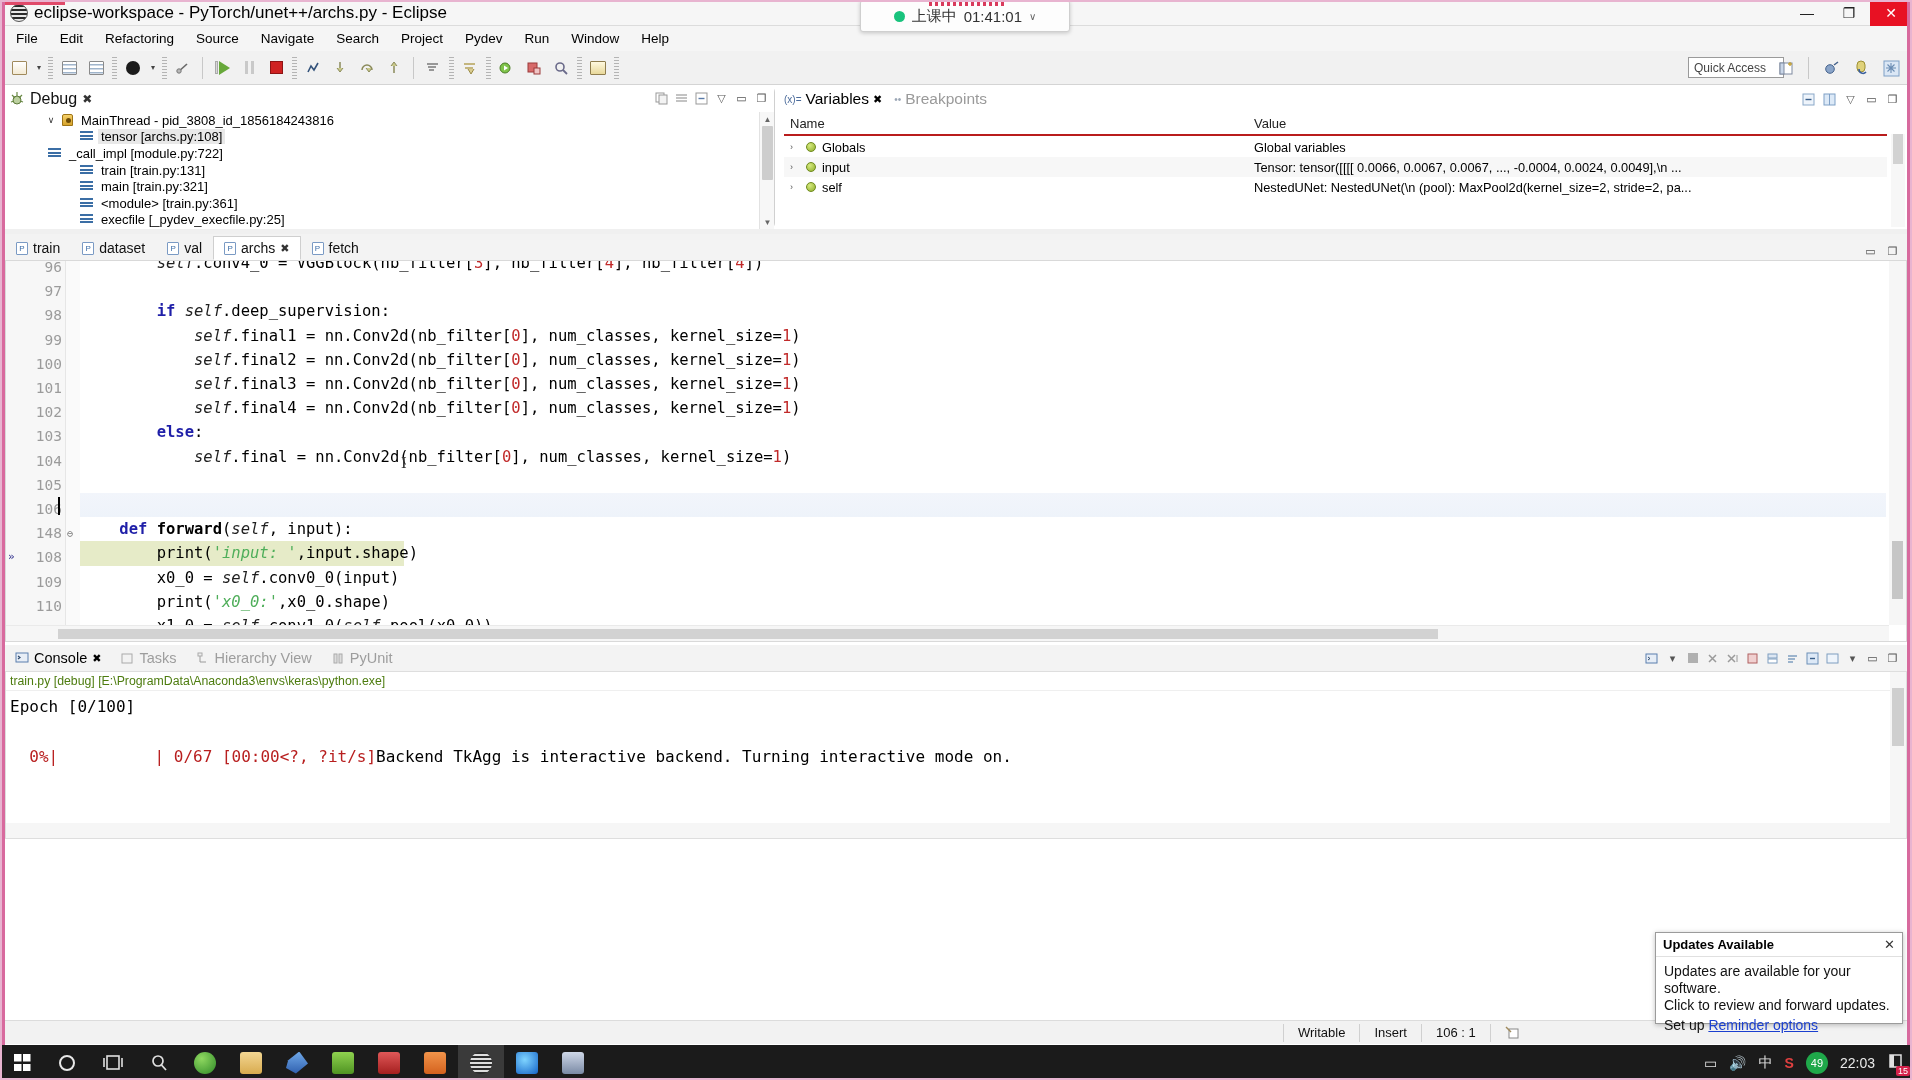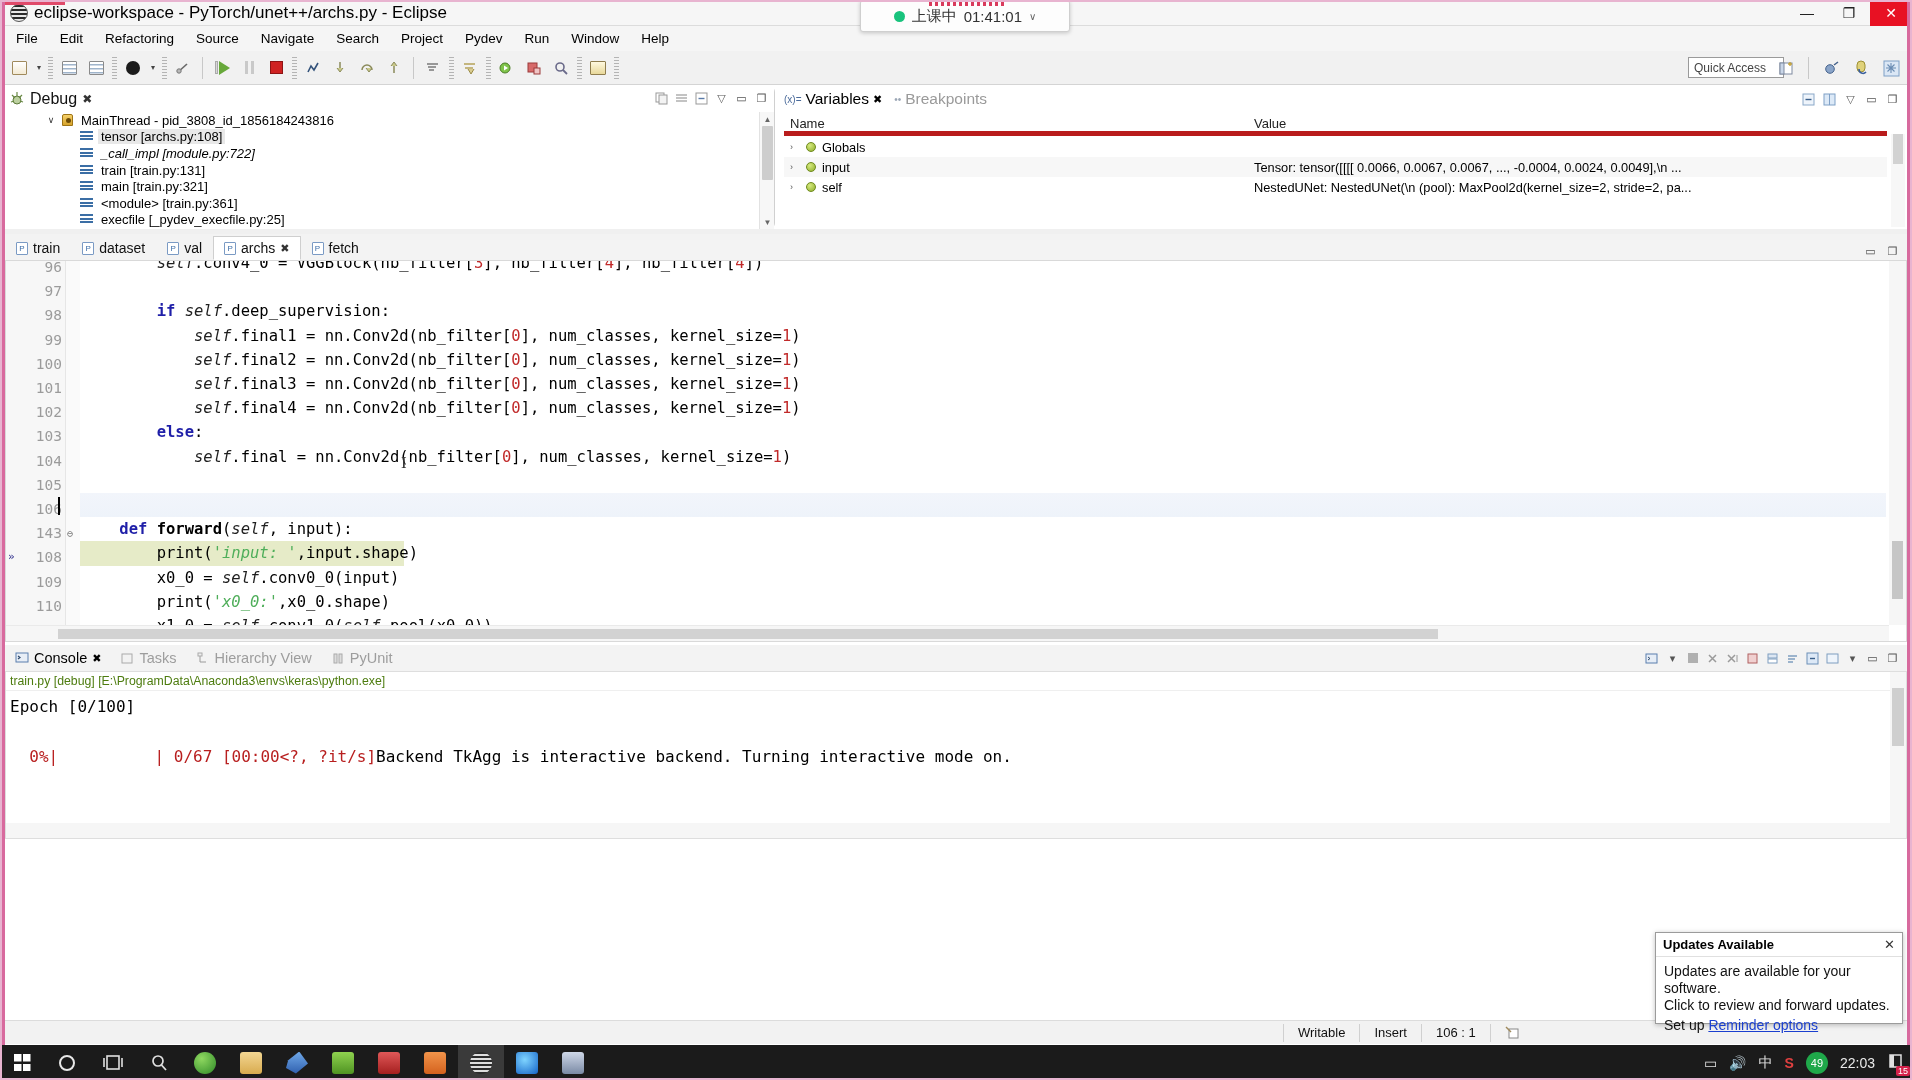--- a/index.html
+++ b/index.html
@@ -111,21 +111,21 @@
   .sc-arrow { position:absolute; left:0; width:15px; height:14px; font-size:8px; color:#666;
      display:flex; align-items:center; justify-content:center; }
 
   
   .vars-view { position:absolute; left:776px; top:86px; right:5px; height:143px; background:#fff;}
   .vars-tabs { height:26px; display:flex; align-items:center; gap:12px; padding-left:8px;}
   .vt2 { display:flex; align-items:center; gap:4px; font-size:15.5px; }
   .vt2.inactive { color:#9a9a9a; }
   .vars-tools { position:absolute; right:6px; top:5px; display:flex; gap:4px; align-items:center;}
   .vars-header { position:absolute; left:8px; right:20px; top:30px; height:20px;
-     display:flex; font-size:13px; color:#222; border-bottom:5px solid #b91c1c;}
+     display:flex; font-size:13px; color:#222; border-bottom:2px solid #b91c1c;}
   .vh-name { width:470px; padding-left:6px;}
   .vars-body { position:absolute; left:8px; right:20px; top:51px; bottom:2px; font-size:12.8px;}
   .var-row { height:20px; display:flex; align-items:center; }
   .var-row:nth-child(even) { background:#f7f7f7;}
   .var-name { width:470px; display:flex; align-items:center; gap:6px; padding-left:6px;}
   .var-exp { font-size:9px; color:#555; width:10px;}
   .var-bullet { width:10px; height:10px; border-radius:50%;
     background:radial-gradient(circle at 35% 32%, #d6ea7e, #8fae2c); border:1px solid #6e8a1d;}
   .var-value { flex:1; white-space:nowrap; overflow:hidden; color:#000;}
   .vars-vscroll { position:absolute; right:2px; top:48px; width:14px; bottom:2px; background:#f7f7f7;}
@@ -433,21 +433,21 @@
         <div class="dbg-row" style="padding-left: 40px;">
           <span class="dbg-arrow">∨</span>
           <span class="thread-icon"></span>
           <span class="dbg-lbl">MainThread - pid_3808_id_1856184243816</span>
         </div>
         <div class="dbg-row sel" style="padding-left: 58px;">
           <span class="dbg-arrow"></span>
           <span class="stack-icon"></span>
           <span class="dbg-lbl">tensor [archs.py:108]</span>
         </div>
-        <div class="dbg-row" style="padding-left: 58px; font-style: italic;">
+        <div class="dbg-row" style="padding-left: 26px;">
           <span class="dbg-arrow"></span>
           <span class="stack-icon"></span>
           <span class="dbg-lbl">_call_impl [module.py:722]</span>
         </div>
         <div class="dbg-row" style="padding-left: 58px;">
           <span class="dbg-arrow"></span>
           <span class="stack-icon"></span>
           <span class="dbg-lbl">train [train.py:131]</span>
         </div>
         <div class="dbg-row" style="padding-left: 58px;">
@@ -510,20 +510,21 @@
       <div class="vh-name">Name</div>
       <div>Value</div>
     </div>
     <div class="vars-body">
         <div class="var-row">
           <div class="var-name">
             <span class="var-exp">›</span>
             <span class="var-bullet"></span>
             <span>Globals</span>
           </div>
+          <div class="var-value">Global variables</div>
         </div>
         <div class="var-row">
           <div class="var-name">
             <span class="var-exp">›</span>
             <span class="var-bullet"></span>
             <span>input</span>
           </div>
           <div class="var-value">Tensor: tensor([[[[ 0.0066,  0.0067,  0.0067,  ..., -0.0004,  0.0024,  0.0049],\n   ...</div>
         </div>
         <div class="var-row">
@@ -591,21 +592,21 @@
         <div class="cline" style="top: 135.2px;"><span style="padding-left:2px;">            <span class="self-it">self</span>.final4 = nn.Conv2d(nb_filter[<span class="num">0</span>], num_classes, kernel_size=<span class="num">1</span>)</span></div>
         <div class="ln" style="top: 163.4px; left: -66px;">103</div>
         <div class="cline" style="top: 159.4px;"><span style="padding-left:2px;">        <span class="kw">else</span>:</span></div>
         <div class="ln" style="top: 187.6px; left: -66px;">104</div>
         <div class="cline" style="top: 183.6px;"><span style="padding-left:2px;">            <span class="self-it">self</span>.final = nn.Conv2d(nb_filter[<span class="num">0</span>], num_classes, kernel_size=<span class="num">1</span>)</span></div>
         <div class="ln" style="top: 211.8px; left: -66px;">105</div>
         <div class="cline" style="top: 207.8px;"><span style="padding-left:2px;"></span></div>
         <div class="ln" style="top: 236px; left: -66px;">106</div>
         <div class="cline curs" style="top: 232px;"><span style="padding-left:2px;"></span></div>
         <div class="caret-i" style="top: 236px; left: -22px; height: 18px;"></div>
-        <div class="ln" style="top: 260.2px; left: -66px;">143</div>
+        <div class="ln" style="top: 260.2px; left: -66px;">148</div>
         <div class="cline" style="top: 256.2px;"><span style="padding-left:2px;">    <span class="kw">def</span> <span class="fn-bold">forward</span>(<span class="self-it">self</span>, input):</span></div>
         <div class="fold-minus" style="top: 261.2px; left: -13px;">⊖</div>
         <div class="ln" style="top: 284.4px; left: -66px;">108</div>
         <div class="cline hl" style="top: 280.4px; width: 324px; right: auto;"><span style="padding-left:2px;">        print(<span class="str">'input: '</span>,input.shape)</span></div>
         <div class="bp-arrow" style="top: 284.4px; left: -72px;">»</div>
         <div class="ln" style="top: 308.6px; left: -66px;">109</div>
         <div class="cline" style="top: 304.6px;"><span style="padding-left:2px;">        x0_0 = <span class="self-it">self</span>.conv0_0(input)</span></div>
         <div class="ln" style="top: 332.8px; left: -66px;">110</div>
         <div class="cline" style="top: 328.8px;"><span style="padding-left:2px;">        print(<span class="str">'x0_0:'</span>,x0_0.shape)</span></div>
         <div class="ln" style="top: 357px; left: -66px;">111</div>

